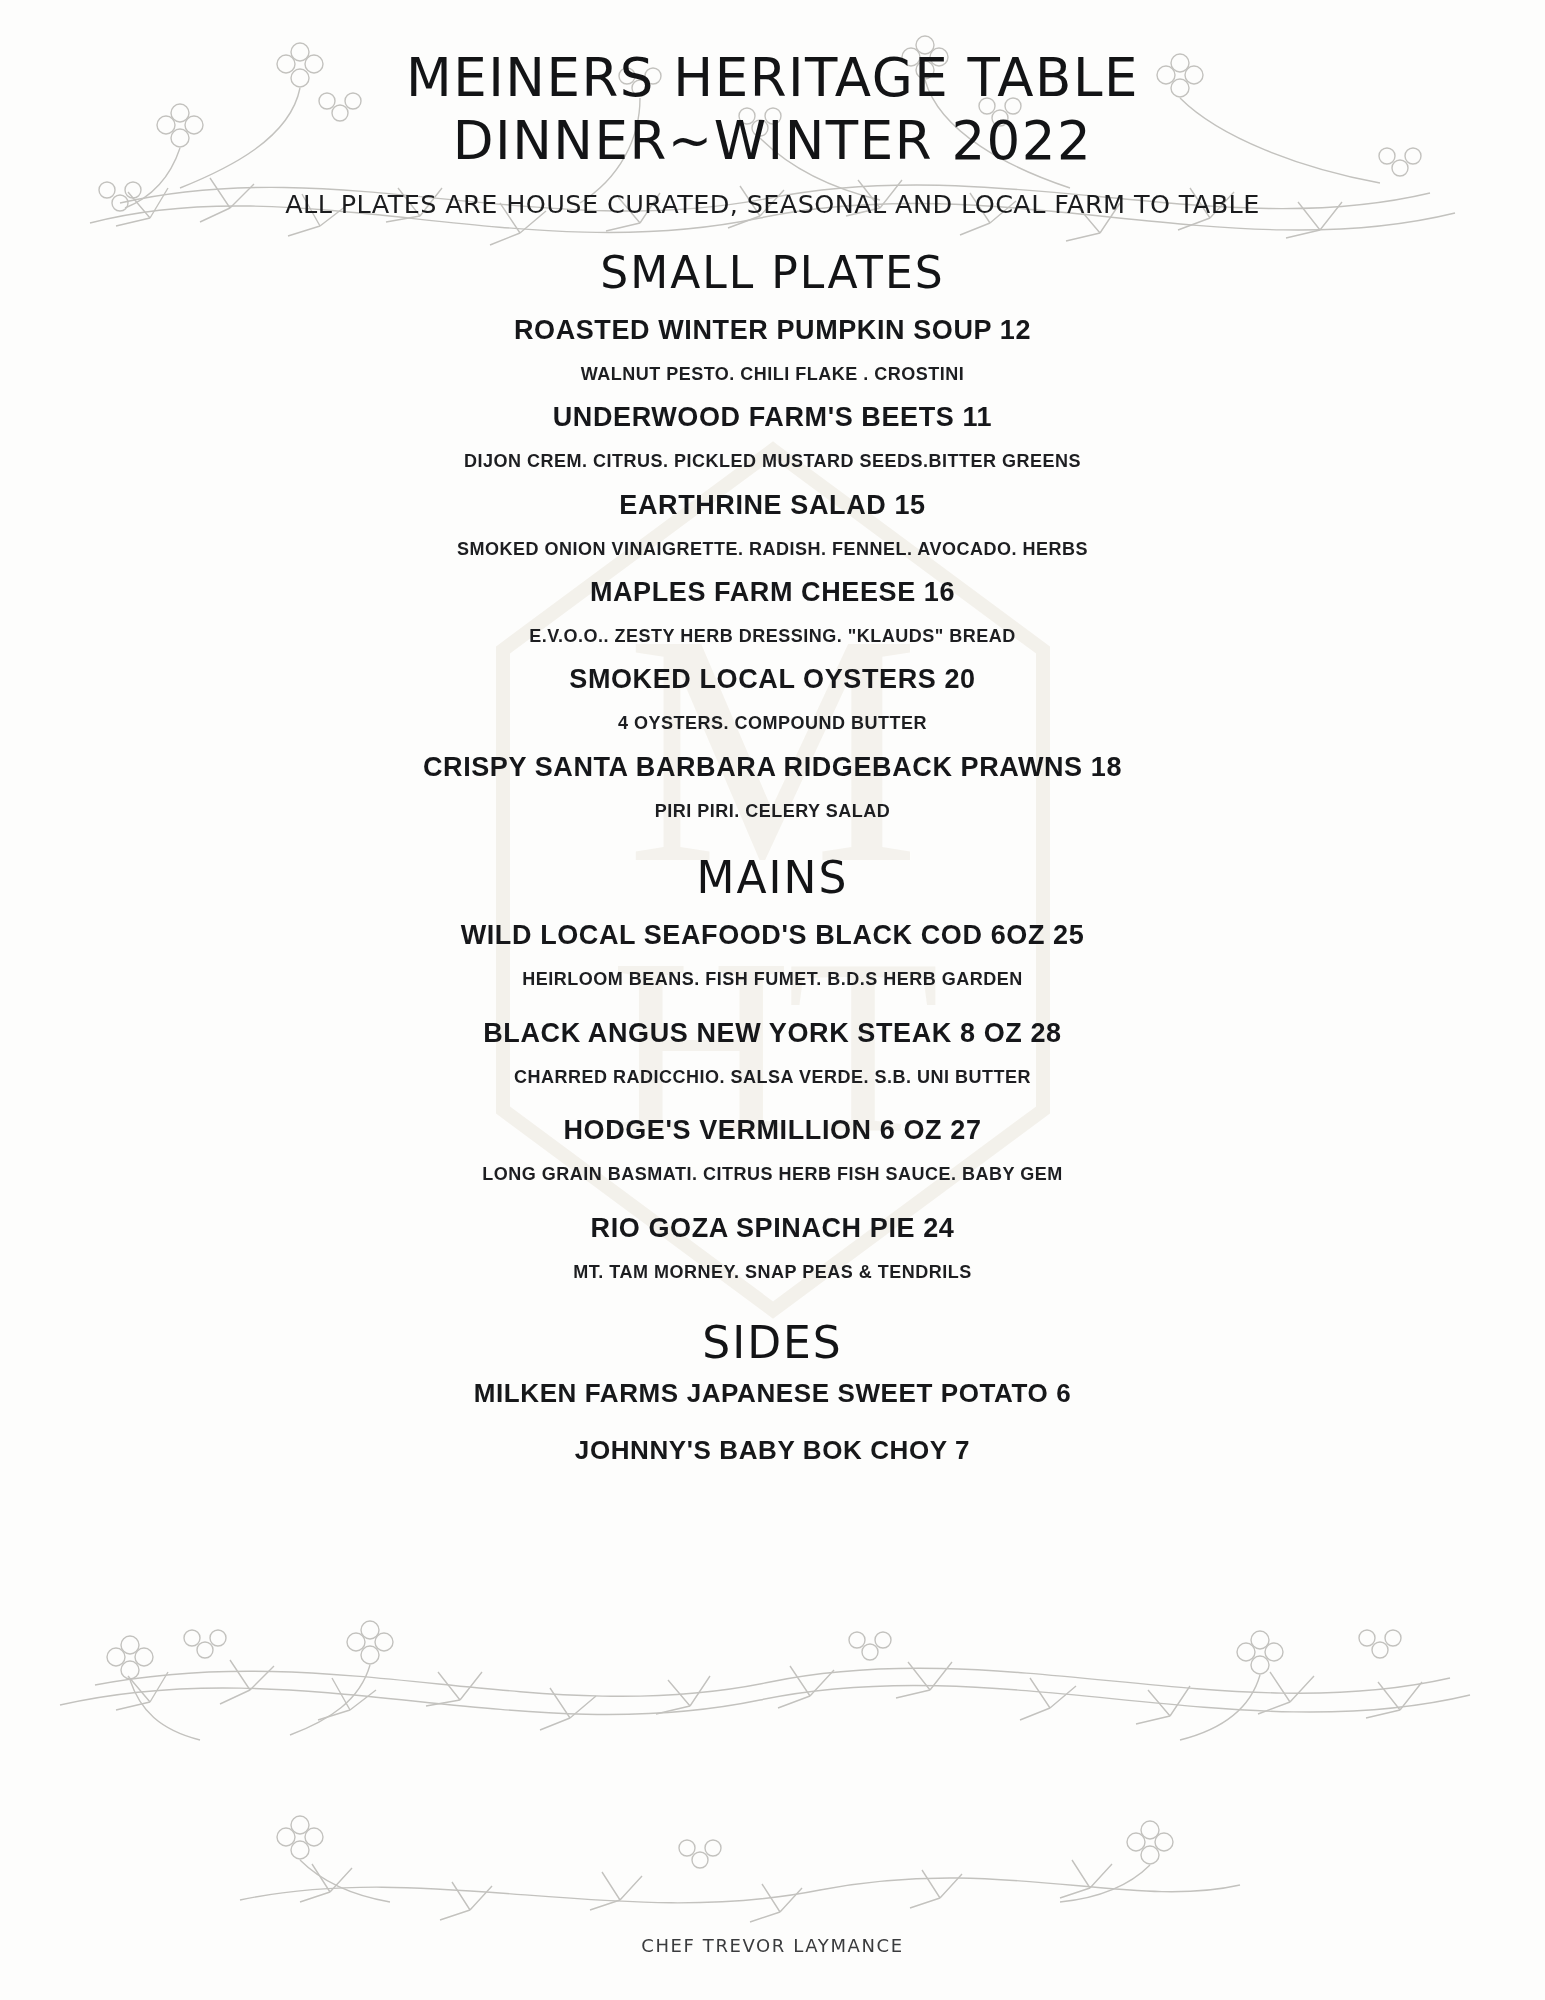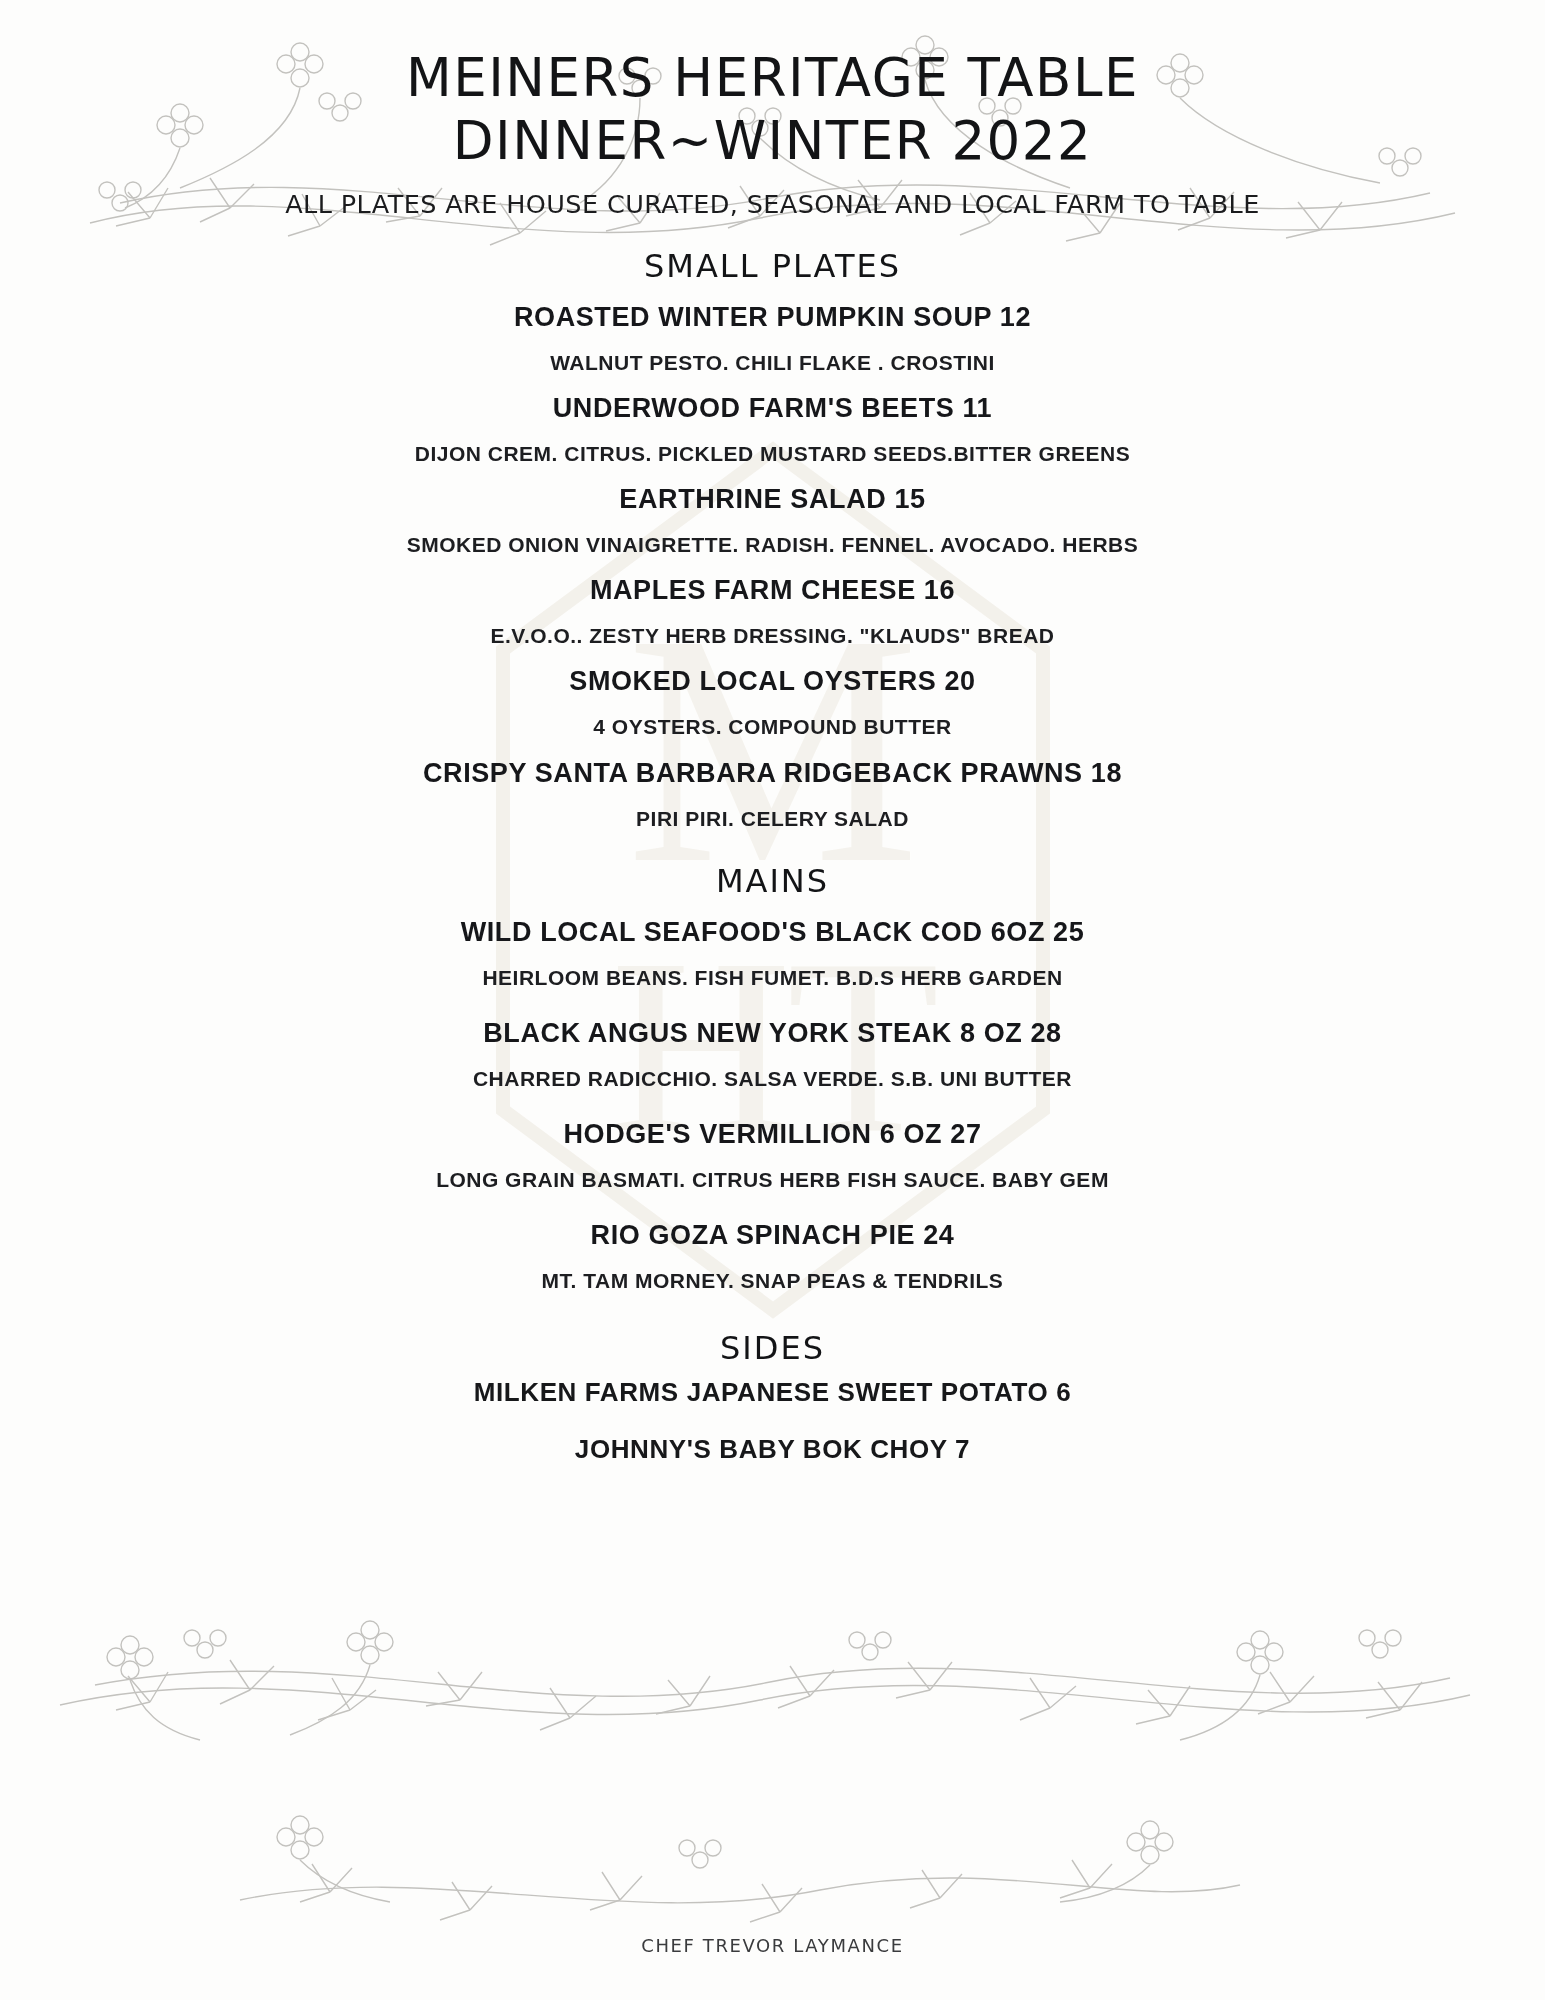--- a/index.html
+++ b/index.html
@@ -71,21 +71,21 @@
     font-size: 25.5px;
     letter-spacing: 0.4px;
     margin: 18px 0 0 0;
     color: #1b1c1e;
     font-weight: 400;
   }
 
   .section-heading {
     font-family: "DejaVu Sans", sans-serif;
     font-weight: 400;
-    font-size: 32px;
+    font-size: 44px;
     letter-spacing: 2px;
     margin: 28px 0 16px 0;
     color: #131416;
   }
   .section-heading.mains { margin-top: 30px; margin-bottom: 14px;}
   .section-heading.sides { margin-top: 34px; margin-bottom: 10px;}
 
   .dish {
     margin: 0 0 8px 0;
   }
@@ -95,21 +95,21 @@
     font-weight: bold;
     font-size: 27px;
     letter-spacing: 0.6px;
     line-height: 1.22;
     margin: 16px;
     color: #16171a;
   }
   .dish-desc {
     font-family: "Liberation Sans", sans-serif;
     font-weight: bold;
-    font-size: 21px;
+    font-size: 18px;
     letter-spacing: 0.5px;
     line-height: 1.25;
     margin: 7px 0 0 0;
     color: #1d1e21;
   }
 
   .mains .dish-name { font-size: 27px; }
   .mains-list .dish + .dish { margin-top: 26px; }
 
   .side-item {

